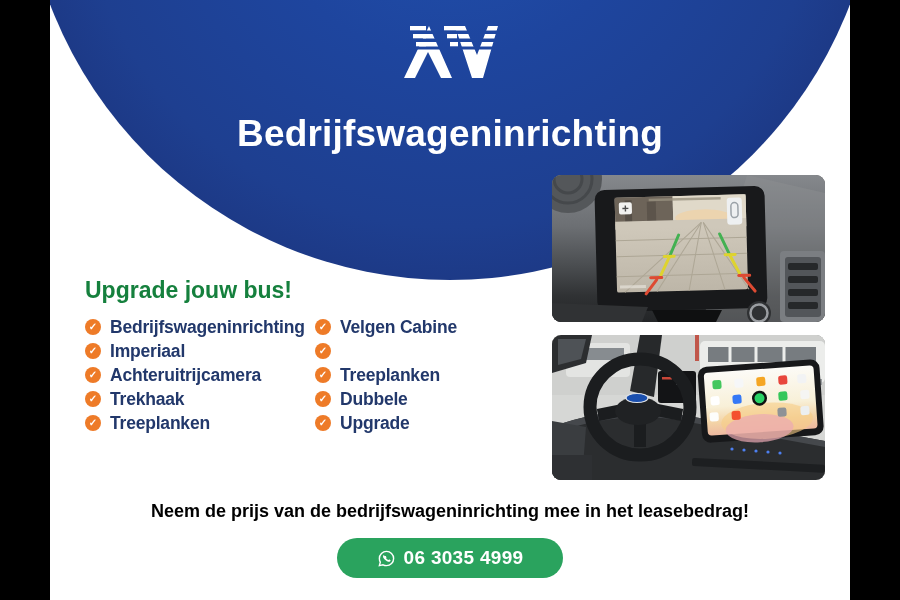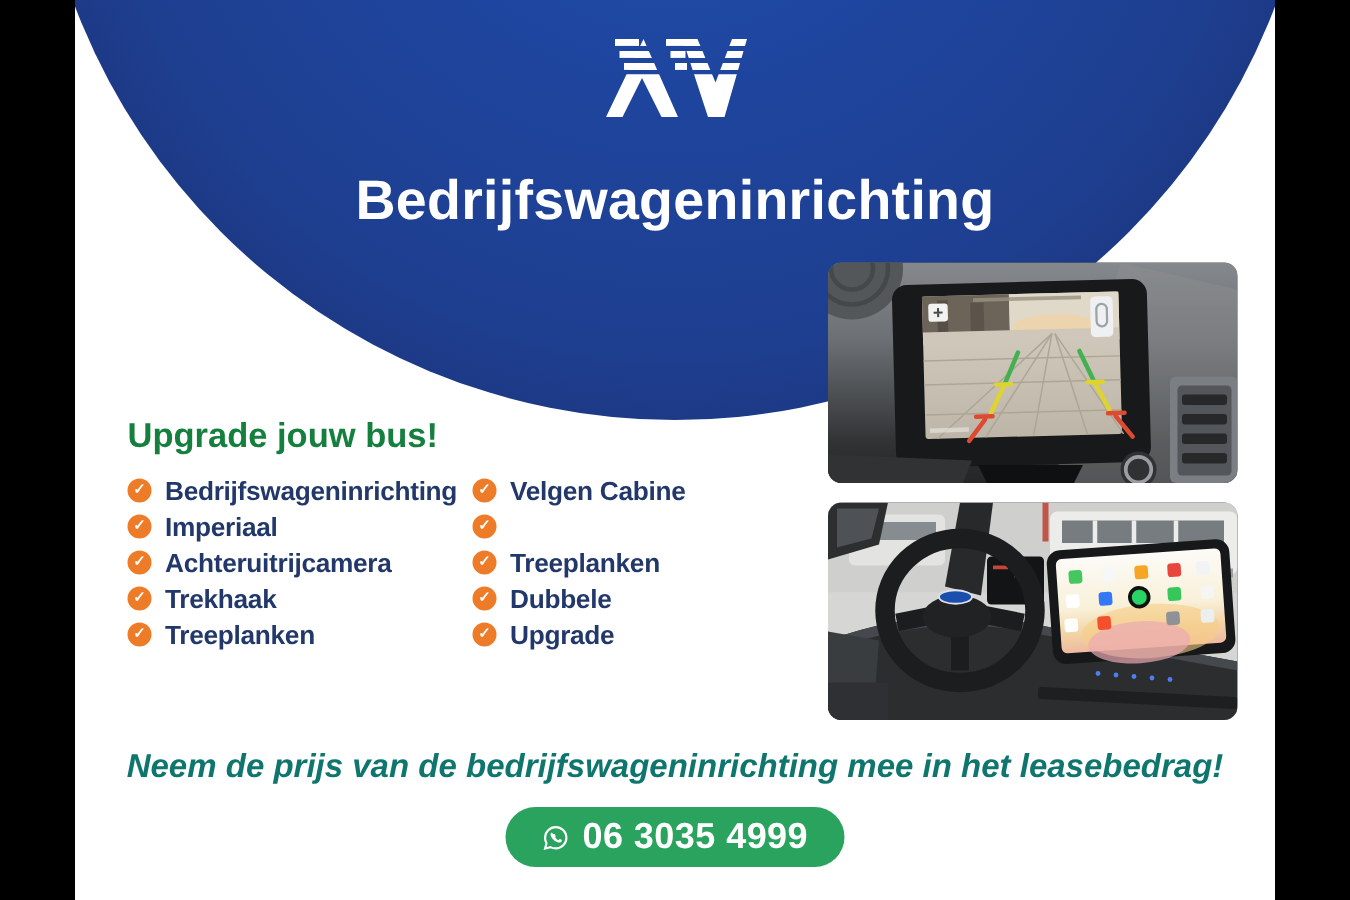--- a/index.html
+++ b/index.html
@@ -49,31 +49,31 @@
   }
   .photo{
     position:absolute;left:502px;width:273px;border-radius:9px;overflow:hidden;
     background:#555;
   }
   .photo svg{display:block;}
   .photo1{top:175px;height:147px;}
   .photo2{top:335px;height:145px;}
   .tagline{
     position:absolute;left:0;top:499px;width:100%;text-align:center;margin:0;
-    color:#0f766e;font-size:22px;font-weight:bold;font-style:italic;
+    color:#000000;font-size:18px;font-weight:bold;
     line-height:24px;
   }
   .wa-button{
     position:absolute;top:538px;left:50%;transform:translateX(-50%);
     width:226px;height:40px;border-radius:21px;background:#2aa35e;border:none;
     display:flex;align-items:center;justify-content:center;gap:8px;
     cursor:pointer;padding:0;
   }
   .wa-button .phone{
-    color:#ffffff;font-size:24px;font-weight:bold;letter-spacing:.3px;
+    color:#ffffff;font-size:19px;font-weight:bold;letter-spacing:.3px;
     white-space:nowrap;
   }
 </style>
 </head>
 <body>
 
 <div class="canvas">
   <div class="content">
 
     <div class="blob"></div>

